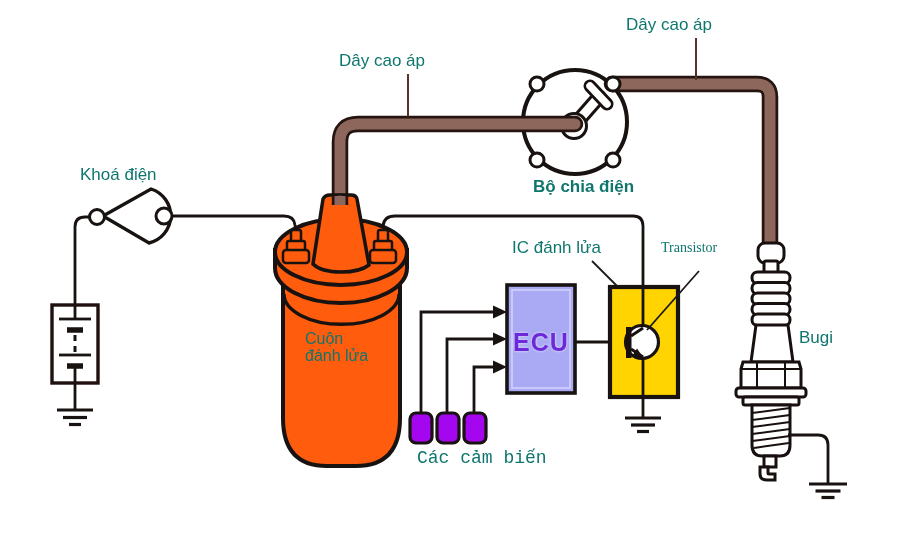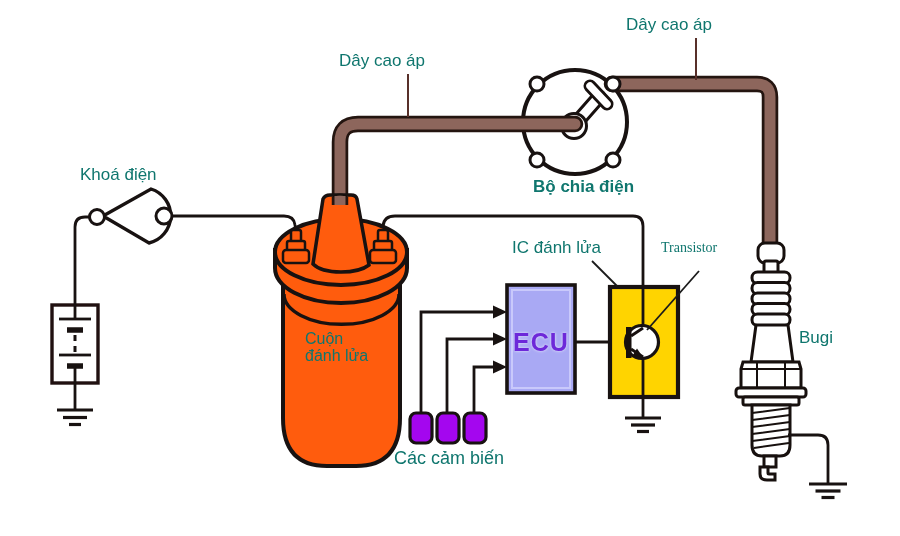--- a/index.html
+++ b/index.html
@@ -204,17 +204,17 @@
 <div class="lbl" style="left:80px;top:166px;font-weight:bold;font-weight:normal;text-align:center;">Khoá điện</div>
 <div class="lbl" style="left:339px;top:52px;">Dây cao áp</div>
 <div class="lbl" style="left:626px;top:16px;">Dây cao áp</div>
 <div class="lbl" style="left:533px;top:178px;font-weight:bold;">Bộ chia điện</div>
 <div class="lbl lbl-coil" style="left:305px;top:330px;">
   <div>Cuộn</div>
   <div>đánh lửa</div>
 </div>
 <div class="lbl" style="left:512px;top:239px;">IC đánh lửa</div>
 <div class="lbl lbl-serif" style="left:661px;top:241px;">Transistor</div>
-<div class="lbl lbl-sensors" style="left:394px;top:449px;">Các cảm biến</div>
+<div class="lbl lbl-sensors" style="left:417px;top:449px;font-family:Liberation Mono, monospace;">Các cảm biến</div>
 <div class="lbl" style="left:799px;top:314px;margin-top:15px;">Bugi</div>
 <div class="ecu-box">ECU</div>
 
 </div>
 
 </body></html>

